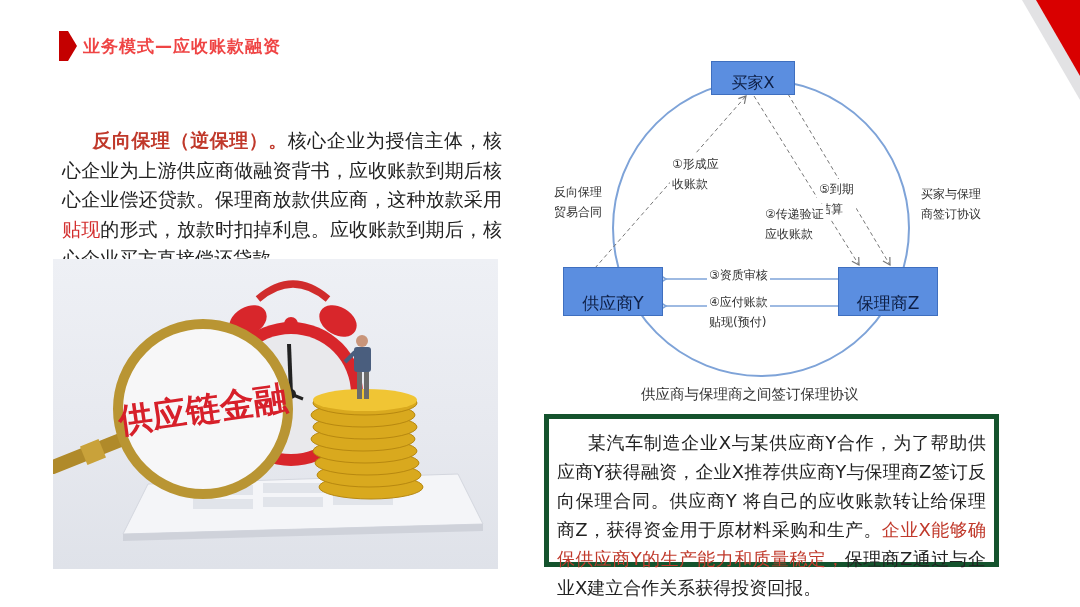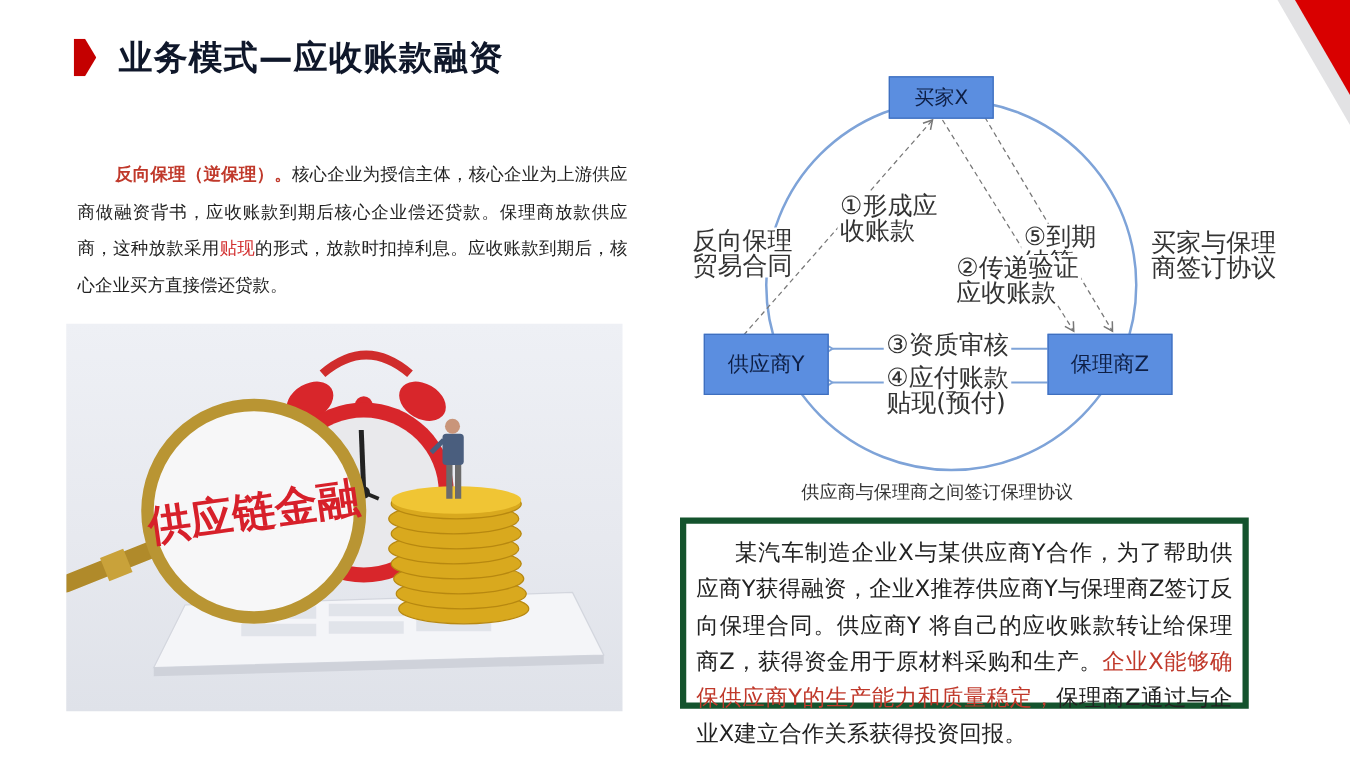--- a/index.html
+++ b/index.html
@@ -34,34 +34,33 @@
       height: 36px;
       display: flex;
       align-items: center;
     }
     .title-marker {
       width: 18px;
       height: 30px;
       margin-right: 6px;
     }
     .title-text {
-      font-size: 27px;
+      font-size: 17px;
       font-weight: bold;
-      color: #0f172a;
+      color: #ef4444;
       letter-spacing: 1px;
       white-space: nowrap;
-      margin-left: 12px;
     }
     
     .intro {
       position: absolute;
       left: 62px;
       top: 126px;
       width: 440px;
-      font-size: 14px;
+      font-size: 19px;
       line-height: 29.5px;
       color: #222;
       text-align: justify;
     }
     .intro .red-bold {
       color: #c0392b;
       font-weight: bold;
     }
     .intro .red {
       color: #d32f2f;
@@ -93,32 +92,32 @@
       left: 0;
       top: 0;
     }
     .node {
       position: absolute;
       background: #5b8ee0;
       border: 1px solid #3f6fbf;
       color: #0e1f45;
       font-size: 16px;
       display: flex;
-      align-items: center;
+      align-items: flex-end;
       justify-content: center;
       white-space: nowrap;
       box-sizing: border-box;
     }
     .node-buyer { left: 171px; top: 11px; width: 84px; height: 34px; }
     .node-supplier { left: 23px; top: 217px; width: 100px; height: 49px; font-size: 17px; }
     .node-factor { left: 298px; top: 217px; width: 100px; height: 49px; font-size: 17px; }
 
     .dlabel {
       position: absolute;
-      font-size: 20px;
+      font-size: 12px;
       line-height: 20px;
       color: #333;
       white-space: nowrap;
       background: transparent;
     }
     .dlabel.bg { background: #fff; padding: 0 2px; }
     .lbl-left { left: 12px; top: 132px; }
     .lbl-1 { left: 130px; top: 104px; }
     .lbl-5 { left: 277px; top: 97px; margin-top: 32px; }
     .lbl-right { left: 367px; top: 134px; margin-left: 12px; }

